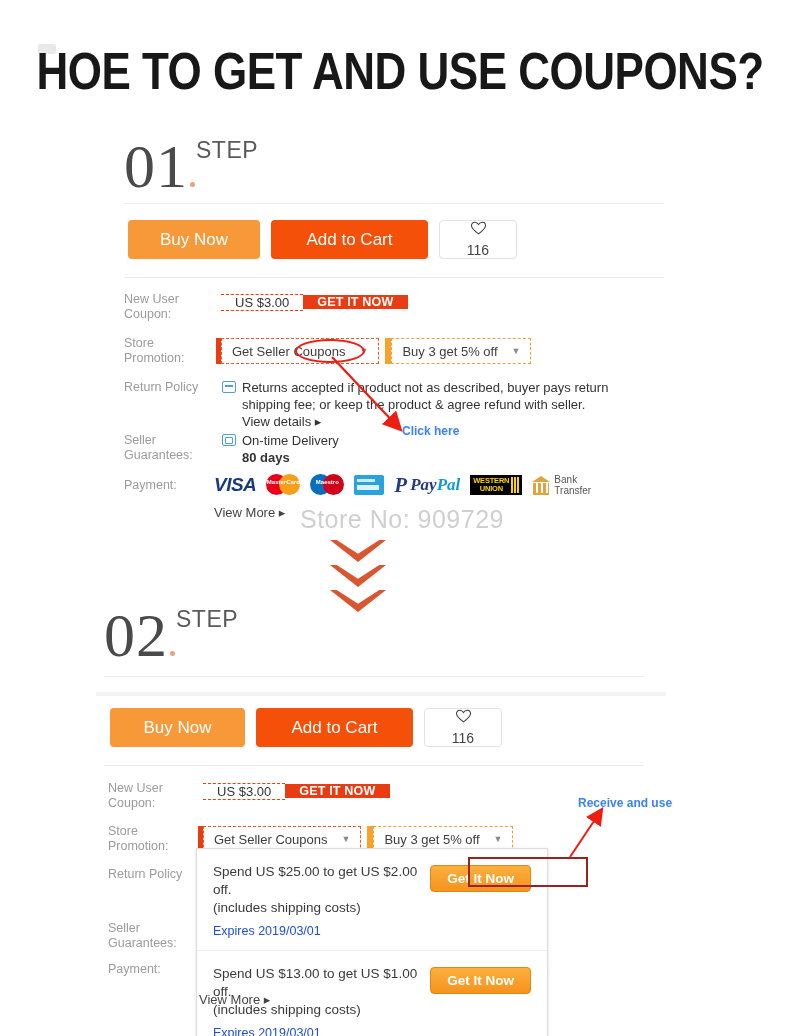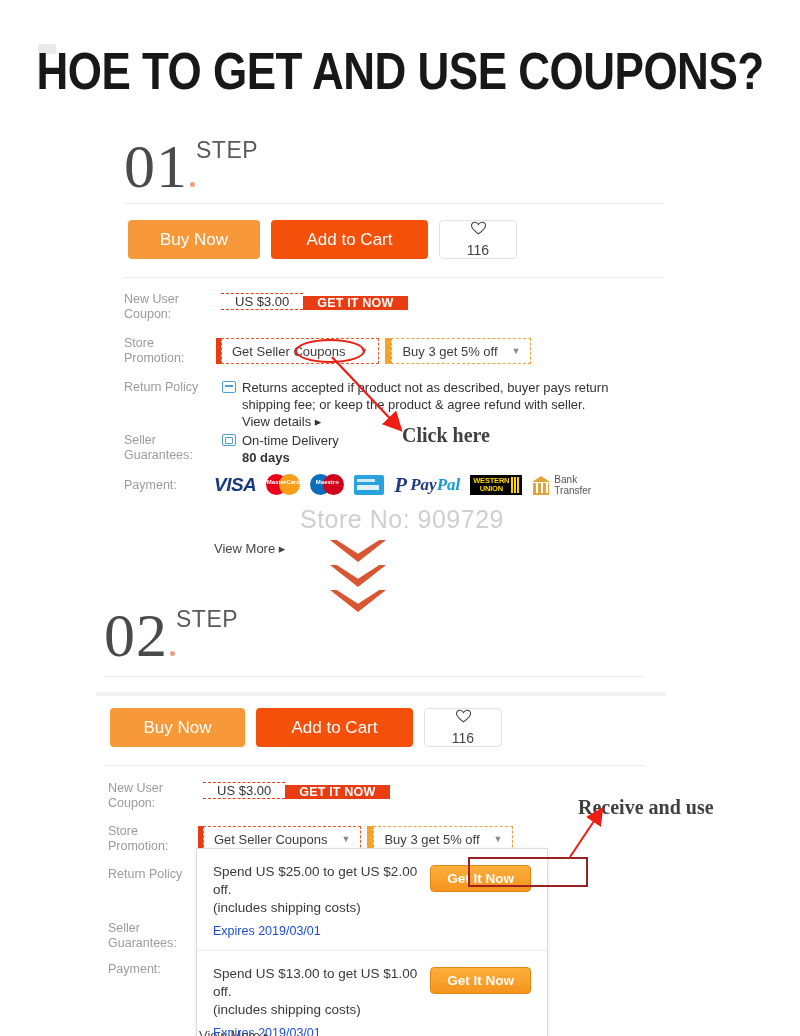--- a/index.html
+++ b/index.html
@@ -62,21 +62,21 @@
   }
   .wish-count { font-size:14px; color:#444; }
 
   
   .info-label {
     position:absolute; font-size:12.5px; color:#9b9b9b; line-height:15px;
     width: 80px;
   }
 
   
-  .coupon-strip { position:absolute; display:flex; height:16px; align-items:flex-end; }
+  .coupon-strip { position:absolute; display:flex; height:16px; align-items:center; }
   .coupon-strip .nub { width:5px; background:#ea3c12; }
   .coupon-amt {
     background:#fff; border:1px dashed #ea3c12; border-left:none; border-right:none;
     display:flex; align-items:center; justify-content:center;
     font-size:13px; color:#333; padding:0 14px;
   }
   .coupon-get {
     background:#ea3c12; color:#fff; font-size:12.5px; font-weight:bold;
     display:flex; align-items:center; justify-content:center; padding:0 14px;
     cursor:pointer; letter-spacing:0.2px;
@@ -167,40 +167,40 @@
     border-left:9px solid transparent; border-right:9px solid transparent;
     border-bottom:6px solid #e0a53a;
   }
   .bank-ic:after {
     content:""; position:absolute; left:1px; top:7px; width:16px; height:10px;
     background:repeating-linear-gradient(90deg,#e0a53a 0 3px,transparent 3px 5px);
     border-bottom:2px solid #e0a53a;
   }
   .bank-lbl { font-size:10px; color:#555; line-height:11px; }
 
-  .view-more { position:absolute; font-size:13px; color:#444;margin-top:36px; }
+  .view-more { position:absolute; font-size:13px; color:#444; }
 
   
   .watermark {
     position:absolute; font-size:25px; color:#cfcfcf;
     font-family:"Liberation Sans", sans-serif; letter-spacing:0.5px;
   }
 
   
   .chevrons { position:absolute; display:flex; flex-direction:column; gap:3px; }
   .chev {
     width:56px; height:22px;
     clip-path: polygon(0 0, 12% 0, 50% 62%, 88% 0, 100% 0, 50% 100%);
     background:#d95632;
   }
 
   
   .anno-text {
-    position:absolute; color:#404040; font-weight:bold; font-size:20px;
-    font-family:Liberation Serif, serif;
+    position:absolute; color:#3b82f6; font-weight:bold; font-size:12px;
+    font-family:Liberation Sans, sans-serif;
   }
   .ellipse {
     position:absolute; border:2px solid #ee1c11; border-radius:50%;
   }
   .anno-svg { position:absolute; left:0; top:0; width:800px; height:1036px; pointer-events:none; }
   .hl-box { position:absolute; border:2px solid #9e2121; }
 
   
   .dropdown {
     position:absolute; background:#fff; border:1px solid #dcdcdc;

